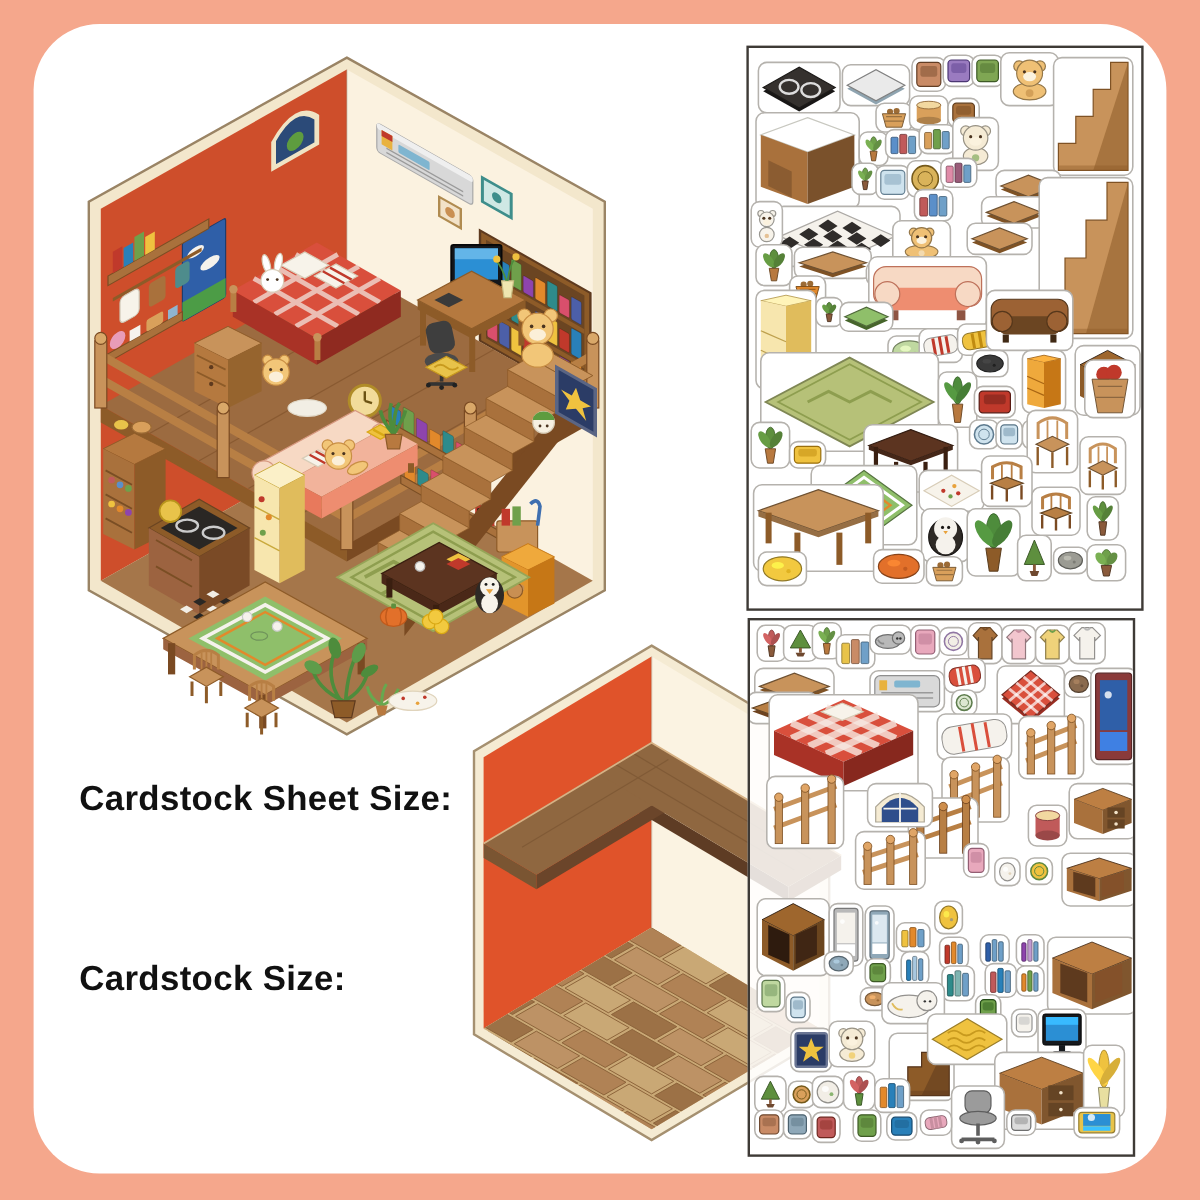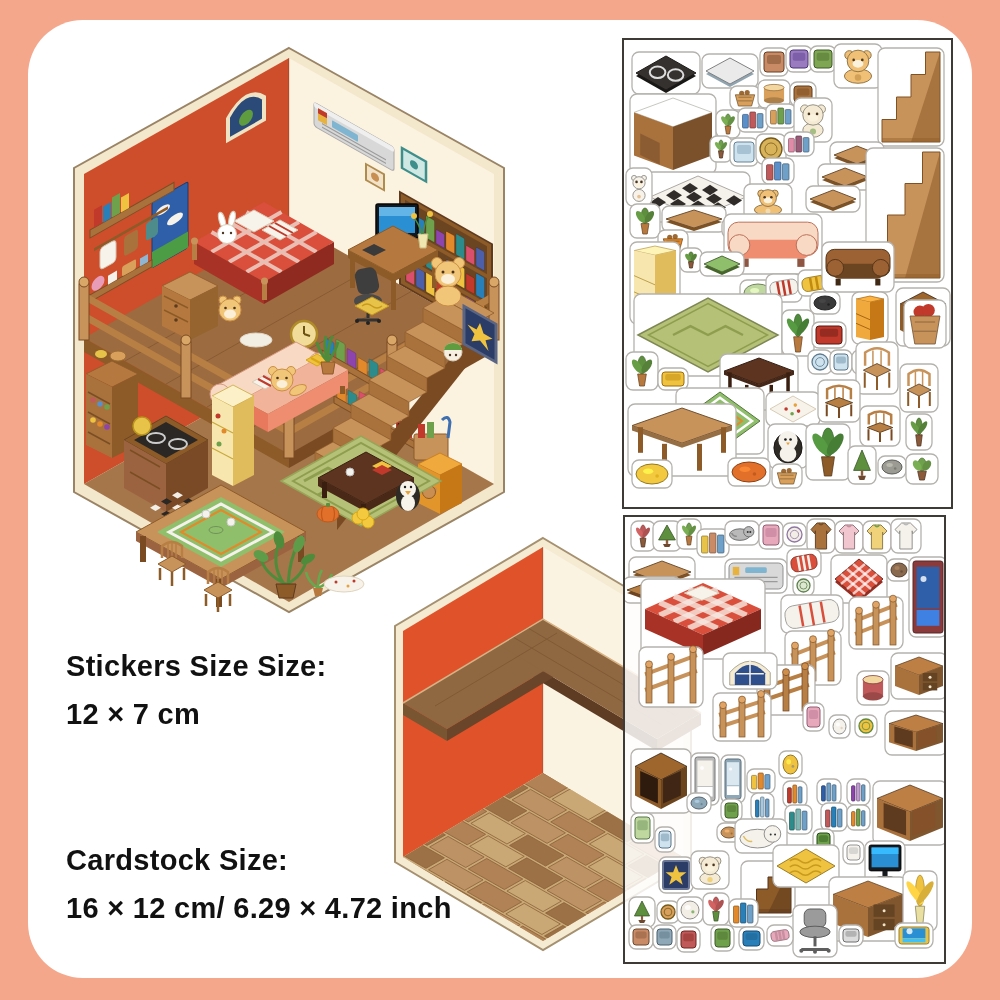--- a/index.html
+++ b/index.html
@@ -10,21 +10,21 @@
   .abs{position:absolute;}
   .sheet{position:absolute;border:2px solid #3E3A36;}
   .sheet svg{display:block;width:100%;height:100%;}
   #sheet1{left:622px;top:38px;width:327px;height:467px;background:#FFFFFF;}
   #sheet2{left:623px;top:515px;width:319px;height:445px;background:rgba(255,255,255,0.84);}
   #mroom{left:66px;top:44px;width:450px;height:586px;}
   #eroom{left:361px;top:533px;width:345px;height:440px;}
   .info{position:absolute;left:66px;color:#111;font-weight:700;font-size:29px;letter-spacing:.3px;}
   .info div{margin-bottom:15px;white-space:nowrap;}
   #info1{top:650px;}
-  #info2{top:844px;}
+  #info2{top:800px;}
 </style>
 </head>
 <body>
 
 <div class="stage" id="bg" style="background: rgb(245, 167, 140);">
   <div class="card" id="card" style="background: rgb(255, 255, 255);"></div>
 
   <svg id="mroom" class="abs" viewBox="0 0 450 586">
     <g>
       <path d="M223 4 L438 124 L438 448 L223 568 L8 448 L8 124 Z" fill="#F3E7CC" stroke="#9A8465" stroke-width="2"></path>
@@ -1573,20 +1573,18 @@
           <rect x="-4" y="-4" width="38" height="25" rx="7" fill="#FFFFFF" stroke="#B5B2AD" stroke-width="1.3"></rect>
           <rect width="30" height="17" rx="2.5" fill="#E8C34A" stroke="rgb(151,127,48)" stroke-width="1"></rect>
           <rect x="3.5999999999999996" y="1.36" width="22.8" height="9.86" fill="#2B8FD4"></rect>
           <rect x="3.5999999999999996" y="11.56" width="22.8" height="3.74" fill="rgb(58,193,255)"></rect>
           <circle cx="10.5" cy="4.25" r="3" fill="#FFF" opacity=".8"></circle>
         </g>
       </svg>
   </div>
 
   <div id="info1" class="info">
-    <div>Stickers Size Size:</div>
-    <div>12 × 7 cm</div>
+    <div>Cardstock Sheet Size:</div>
   </div>
   <div id="info2" class="info">
     <div>Cardstock Size:</div>
-    <div>16 × 12 cm/ 6.29 × 4.72 inch</div>
   </div>
 </div>
 
 </body></html>

